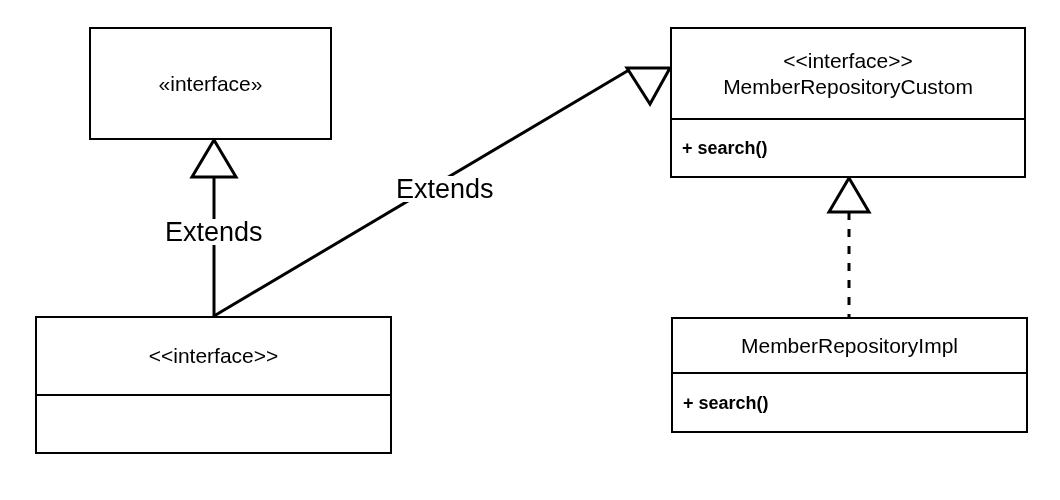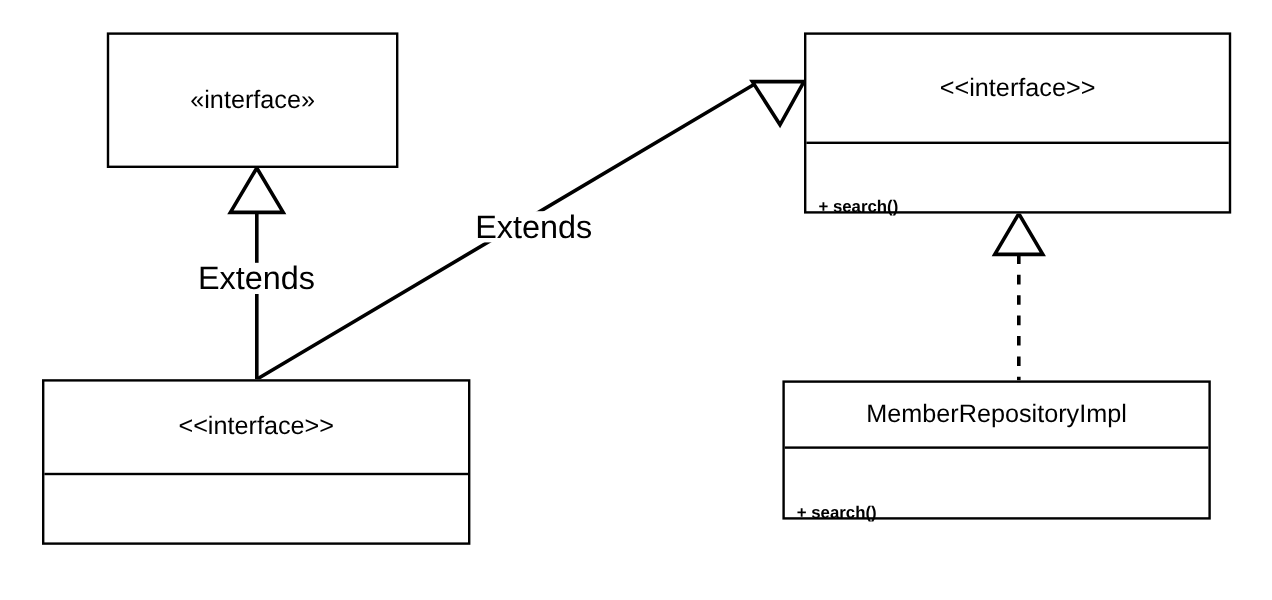--- a/index.html
+++ b/index.html
@@ -42,25 +42,24 @@
   .uml-divider {
     height: 2px;
     background: #000000;
     width: 100%;
   }
   .uml-compartment {
     box-sizing: border-box;
     text-align: left;
     padding-left: 10px;
     color: #000000;
-    font-size: 14px;
+    font-size: 18px;
     line-height: 26px;
     display: flex;
     align-items: center;
-    margin-top: 24px;
   }
   .uml-compartment.bold {
     font-weight: bold;
   }
   .edge-label {
     position: absolute;
     background: #ffffff;
     color: #000000;
     font-size: 27px;
     line-height: 26px;
@@ -100,28 +99,29 @@
   <div class="uml-box" style="left:35px; top:316px; width:357px; height:138px;">
     <div class="uml-header" style="height:76px;">
       <div>&lt;&lt;interface&gt;&gt;</div>
     </div>
     <div class="uml-divider"></div>
   </div>
 
   <div class="uml-box" style="left:670px; top:27px; width:356px; height:151px;">
     <div class="uml-header" style="height:89px;">
       <div>&lt;&lt;interface&gt;&gt;</div>
+      <div>MemberRepositoryCustom</div>
     </div>
     <div class="uml-divider"></div>
     <div class="uml-compartment bold" style="height:56px;">
       <span>+ search()</span>
     </div>
   </div>
 
-  <div class="uml-box" style="left:652px; top:317px; width:357px; height:116px;">
+  <div class="uml-box" style="left:671px; top:317px; width:357px; height:116px;">
     <div class="uml-header" style="height:53px;">
       <div>MemberRepositoryImpl</div>
     </div>
     <div class="uml-divider"></div>
     <div class="uml-compartment bold" style="height:57px;">
       <span>+ search()</span>
     </div>
   </div>
 
   <div class="edge-label" style="left:163px; top:219px;">Extends</div>

